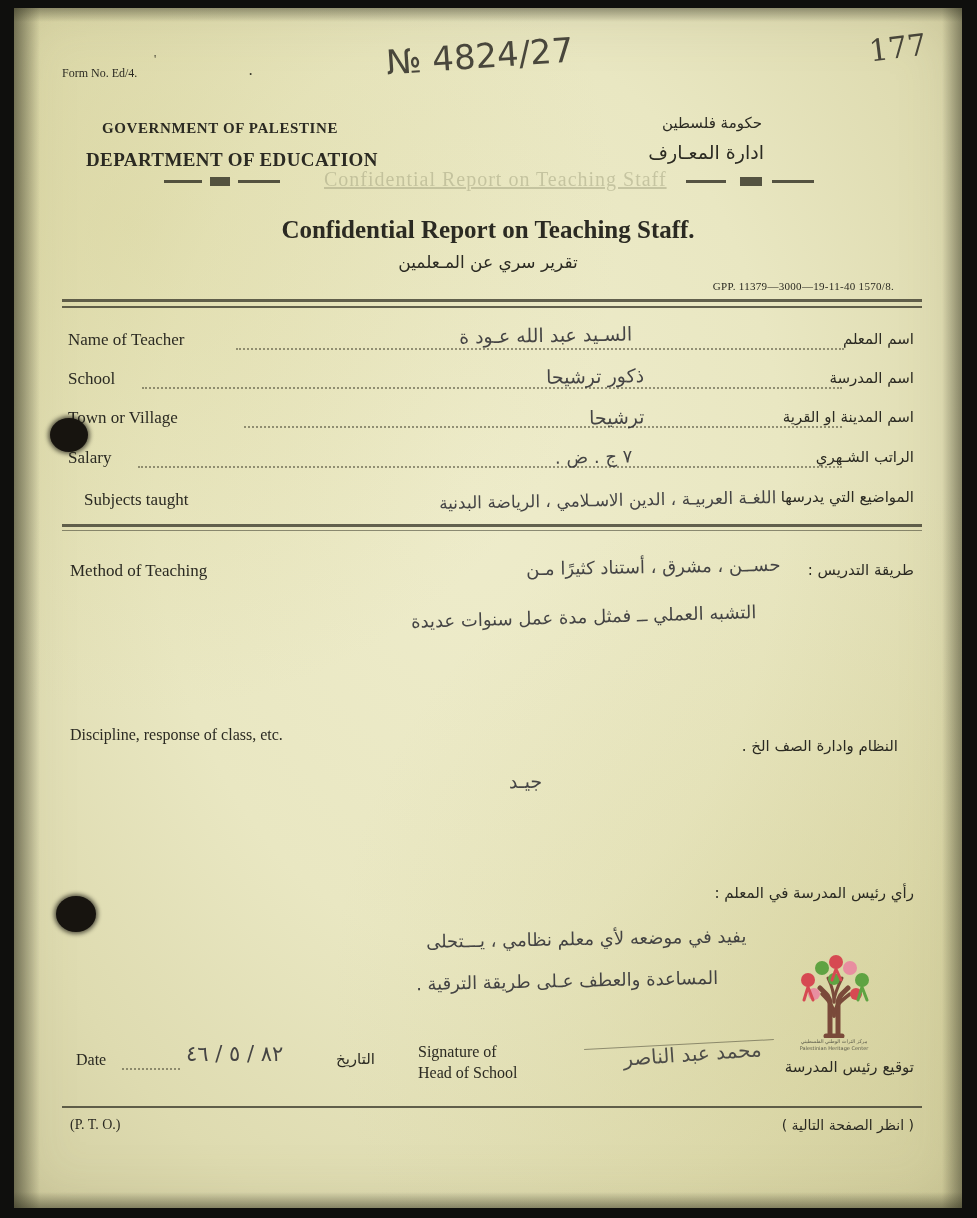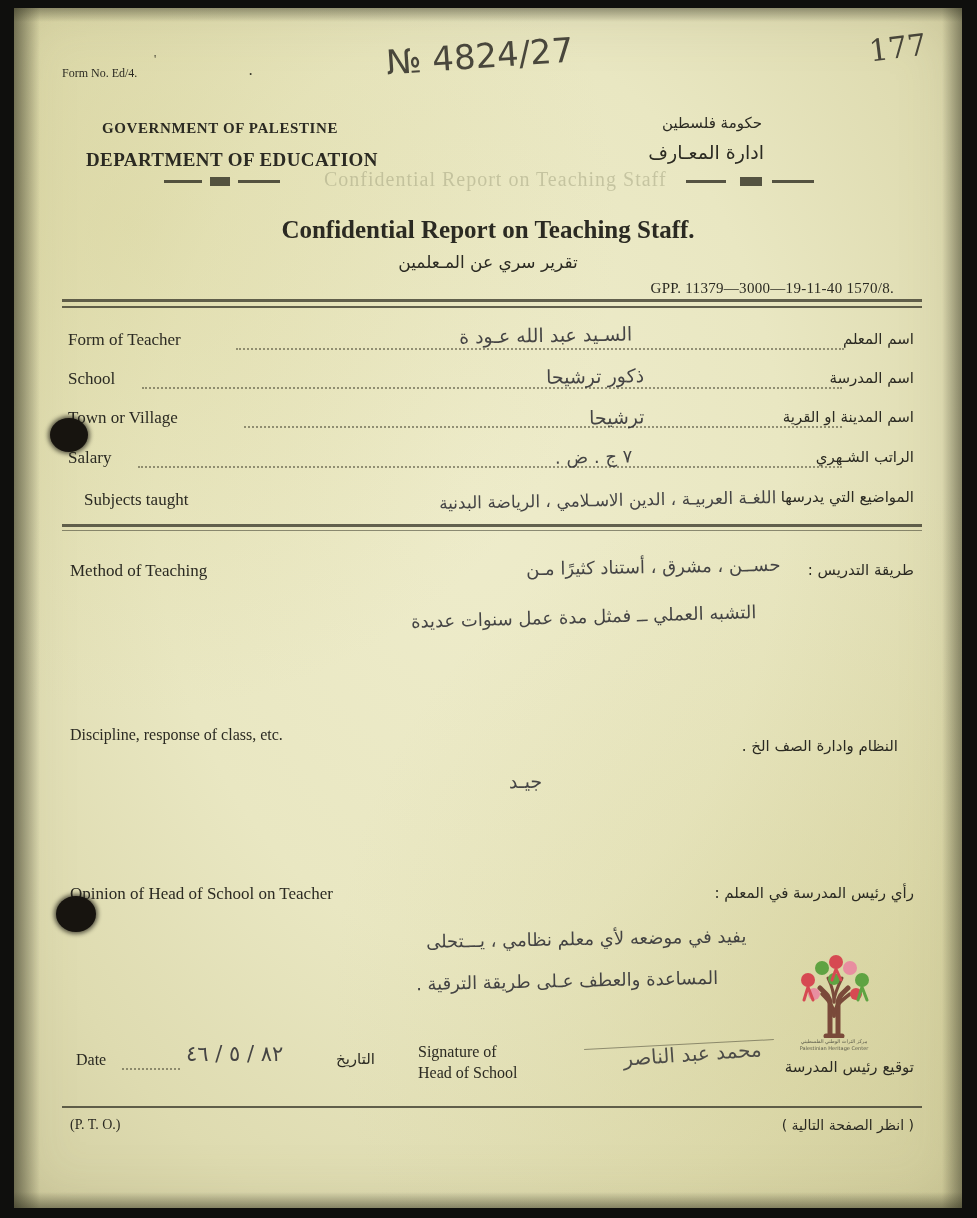--- a/index.html
+++ b/index.html
@@ -132,20 +132,21 @@
     font-family: "DejaVu Serif", serif;
     color: #2e2c26;
     opacity: 0.85;
     transform: rotate(-7deg);
   }
   .ghost {
     position: absolute;
     color: #9a9a78;
     opacity: 0.45;
     font-family: "Liberation Serif", serif;
+    text-decoration: underline;
   }
   .sig-scribble {
     position: absolute;
     font-family: "DejaVu Sans", sans-serif;
     color: #2a2a30;
     opacity: 0.8;
     transform: rotate(-4deg);
   }
 </style>
 </head>
@@ -175,26 +176,26 @@
     <div class="dash" style="left:196px; top:169px; width:20px; height:9px;"></div>
     <div class="dash" style="left:224px; top:172px; width:42px;"></div>
 
     <div class="dash" style="right:236px; top:172px; width:40px;"></div>
     <div class="dash" style="right:200px; top:169px; width:22px; height:9px;"></div>
     <div class="dash" style="right:148px; top:172px; width:42px;"></div>
 
     <div class="t ar" style="left:0; right:0; top:244px; text-align:center; font-size:17px; white-space:normal;">تقرير سري عن المـعلمين</div>
     <div class="t en bold" style="left:0; right:0; top:208px; text-align:center; font-size:25px; white-space:normal;">Confidential Report on Teaching Staff.</div>
 
-    <div class="t en" style="right:68px; top:272px; font-size:15px; letter-spacing:0.3px;">GPP. 11379—3000—19-11-40  1570/8.</div>
+    <div class="t en" style="right:68px; top:272px; font-size:11px; letter-spacing:0.3px;">GPP. 11379—3000—19-11-40  1570/8.</div>
 
     <div class="rule" style="left:48px; top:291px; width:860px; height:3px;"></div>
     <div class="rule" style="left:48px; top:298px; width:860px; height:2px;"></div>
 
-    <div class="t en" style="left:54px; top:322px; font-size:17px;">Form of Teacher</div>
+    <div class="t en" style="left:54px; top:322px; font-size:17px;">Name of Teacher</div>
     <div class="dots" style="left:222px; top:340px; width:608px;"></div>
     <div class="t ar" style="right:48px; top:322px; font-size:15px;">اسم المعلم</div>
     <div class="t hand" style="right:330px; top:316px; font-size:19px;">السـيد عبد الله عـود ة</div>
 
     <div class="t en" style="left:54px; top:361px; font-size:17px;">School</div>
     <div class="dots" style="left:128px; top:379px; width:700px;"></div>
     <div class="t ar" style="right:48px; top:361px; font-size:15px;">اسم المدرسة</div>
     <div class="t hand" style="right:318px; top:357px; font-size:19px;">ذكور ترشيحا</div>
 
     <div class="t en" style="left:54px; top:400px; font-size:17px;">Town or Village</div>
@@ -216,21 +217,20 @@
 
     <div class="t en" style="left:56px; top:553px; font-size:17px;">Method of Teaching</div>
     <div class="t ar" style="right:48px; top:553px; font-size:15px;">طريقة التدريس :</div>
     <div class="t hand" style="right:182px; top:548px; font-size:18px;">حســن ، مشرق ، أستناد كثيرًا مـن</div>
     <div class="t hand" style="right:206px; top:598px; font-size:18px; transform:rotate(-1.6deg);">التشبه العملي ــ فمثل مدة عمل سنوات عديدة</div>
 
     <div class="t en" style="left:56px; top:718px; font-size:16px;">Discipline, response of class, etc.</div>
     <div class="t ar" style="right:64px; top:717px; font-size:15px;margin-top:12px;">النظام وادارة الصف الخ .</div>
     <div class="t hand" style="right:420px; top:762px; font-size:19px;">جيـد</div>
 
-    <div class="t en" style="left:56px; top:876px; font-size:17px;">Opinion of Head of School on Teacher</div>
     <div class="t ar" style="right:48px; top:876px; font-size:15px;">رأي رئيس المدرسة في المعلم :</div>
     <div class="t hand" style="right:216px; top:920px; font-size:18px;">يفيد في موضعه لأي معلم نظامي ، يـــتحلى</div>
     <div class="t hand" style="right:244px; top:962px; font-size:18px; transform:rotate(-1.2deg);">المساعدة والعطف عـلى طريقة الترقية .</div>
 
     <div class="logo" style="right:74px; top:938px;">
       <svg viewBox="0 0 108 92" width="108" height="92" aria-hidden="true">
 
         <path d="M50 90 L50 58 C50 50 44 46 40 42 M58 90 L58 58 C58 50 64 46 68 42" stroke="#7a4a3a" stroke-width="5" fill="none" stroke-linecap="round"></path>
         <path d="M46 90 L62 90" stroke="#7a4a3a" stroke-width="5" stroke-linecap="round"></path>
         <path d="M54 70 C54 60 48 54 42 48" stroke="#7a4a3a" stroke-width="3.5" fill="none" stroke-linecap="round"></path>

